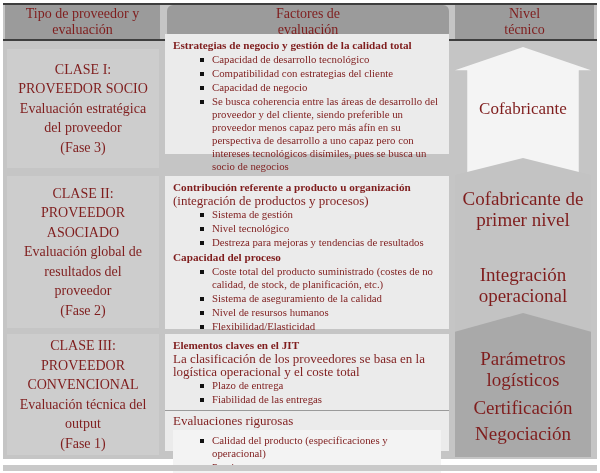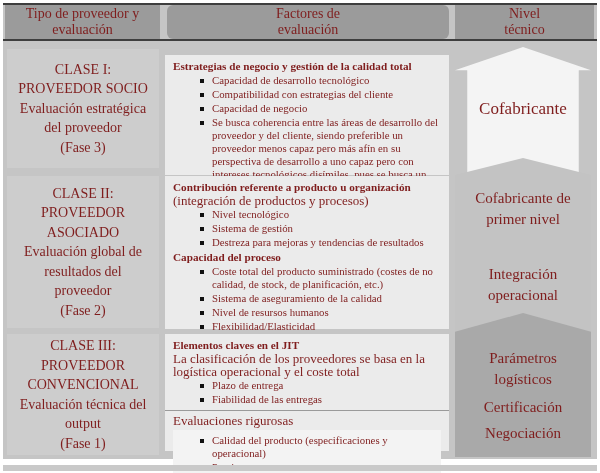--- a/index.html
+++ b/index.html
@@ -14,41 +14,41 @@
   .hdr1{left:2px;width:155px;}
   .hdr2{left:164px;width:282px;border-radius:6px;}
   .hdr3{left:452px;width:139px;}
   .label{position:absolute;left:4px;width:152px;background:#cdcdcd;display:flex;align-items:center;
          justify-content:center;text-align:center;white-space:pre-line;font-size:14px;line-height:19.5px;}
   .label1{top:46px;height:119px;}
   .label2{top:173px;height:152px;text-align:center;}
   .label3{top:331px;height:121px;}
   .fbox{position:absolute;left:162px;width:284px;background:#ebebeb;padding:5px 8px;
         box-sizing:border-box;font-size:10.8px;line-height:13px;}
-  .fbox1{top:52px;height:120px;}
+  .fbox1{top:31px;height:120px;}
   .fbox2{top:173px;height:153px;}
   .fbox3{top:331px;height:117px;}
   .fh{font-weight:bold;font-size:11.2px;}
   .fsub{font-size:13px;}
   ul.fl{list-style:none;margin:1px 0 0 26px;padding:0;}
   ul.fl li{position:relative;padding-left:13px;margin:0 0 1px 0;}
   ul.fl li::before{content:"";position:absolute;left:1px;top:4.5px;width:4px;height:4px;background:#111;}
   .sep{border:none;border-top:1px solid #9a9a9a;margin:4px -8px 3px -8px;}
   .innerlight{background:#f3f3f3;margin-top:3px;padding:3px 0 2px 0;}
   .gap2{margin-top:2px;}
   .arrowcol{position:absolute;left:449px;top:42px;width:142px;height:414px;}
   .band{position:absolute;left:3px;width:136px;}
   .band1{top:2px;height:146px;background:#f4f4f4;
          clip-path:polygon(50% 0,100% 16%,91% 16%,91% 100%,9% 100%,9% 16%,0 16%);}
   .band2{top:113px;height:190px;background:#c3c3c3;
          clip-path:polygon(50% 0,100% 9%,100% 100%,0 100%,0 9%);}
   .band3{top:268px;height:144px;background:#a9a9a9;
          clip-path:polygon(50% 0,100% 13%,100% 100%,0 100%,0 13%);}
   .alabel{position:absolute;left:0;width:100%;text-align:center;white-space:pre-line;
-          font-size:15px;line-height:21px;}
+          font-size:19px;line-height:21px;}
   .al1{top:53px;font-size:17px;}
   .al2{top:143px;}
   .al3{top:219px;}
   .al4{top:303px;}
   .al5{top:352px;}
   .al6{top:378px;}
   .bottomstrip{position:absolute;left:3px;top:465px;width:594px;height:6px;background:#c9c9c9;}
 </style>
 </head>
 <body>
@@ -91,22 +91,22 @@
         <li>Compatibilidad con estrategias del cliente</li>
         <li>Capacidad de negocio</li>
         <li>Se busca coherencia entre las áreas de desarrollo del proveedor y del cliente, siendo preferible un proveedor menos capaz pero más afín en su perspectiva de desarrollo a uno capaz pero con intereses tecnológicos disímiles, pues se busca un socio de negocios</li>
       </ul>
     </div>
 
     <div class="fbox fbox2">
       <div class="fh">Contribución referente a producto u organización</div>
       <div class="fsub">(integración de productos y procesos)</div>
       <ul class="fl">
+        <li>Sistema de gestión</li>
         <li>Nivel tecnológico</li>
-        <li>Sistema de gestión</li>
         <li>Destreza para mejoras y tendencias de resultados</li>
       </ul>
       <div class="fh gap2">Capacidad del proceso</div>
       <ul class="fl">
         <li>Coste total del producto suministrado (costes de no calidad, de stock, de planificación, etc.)</li>
         <li>Sistema de aseguramiento de la calidad</li>
         <li>Nivel de resursos humanos</li>
         <li>Flexibilidad/Elasticidad</li>
       </ul>
     </div>

